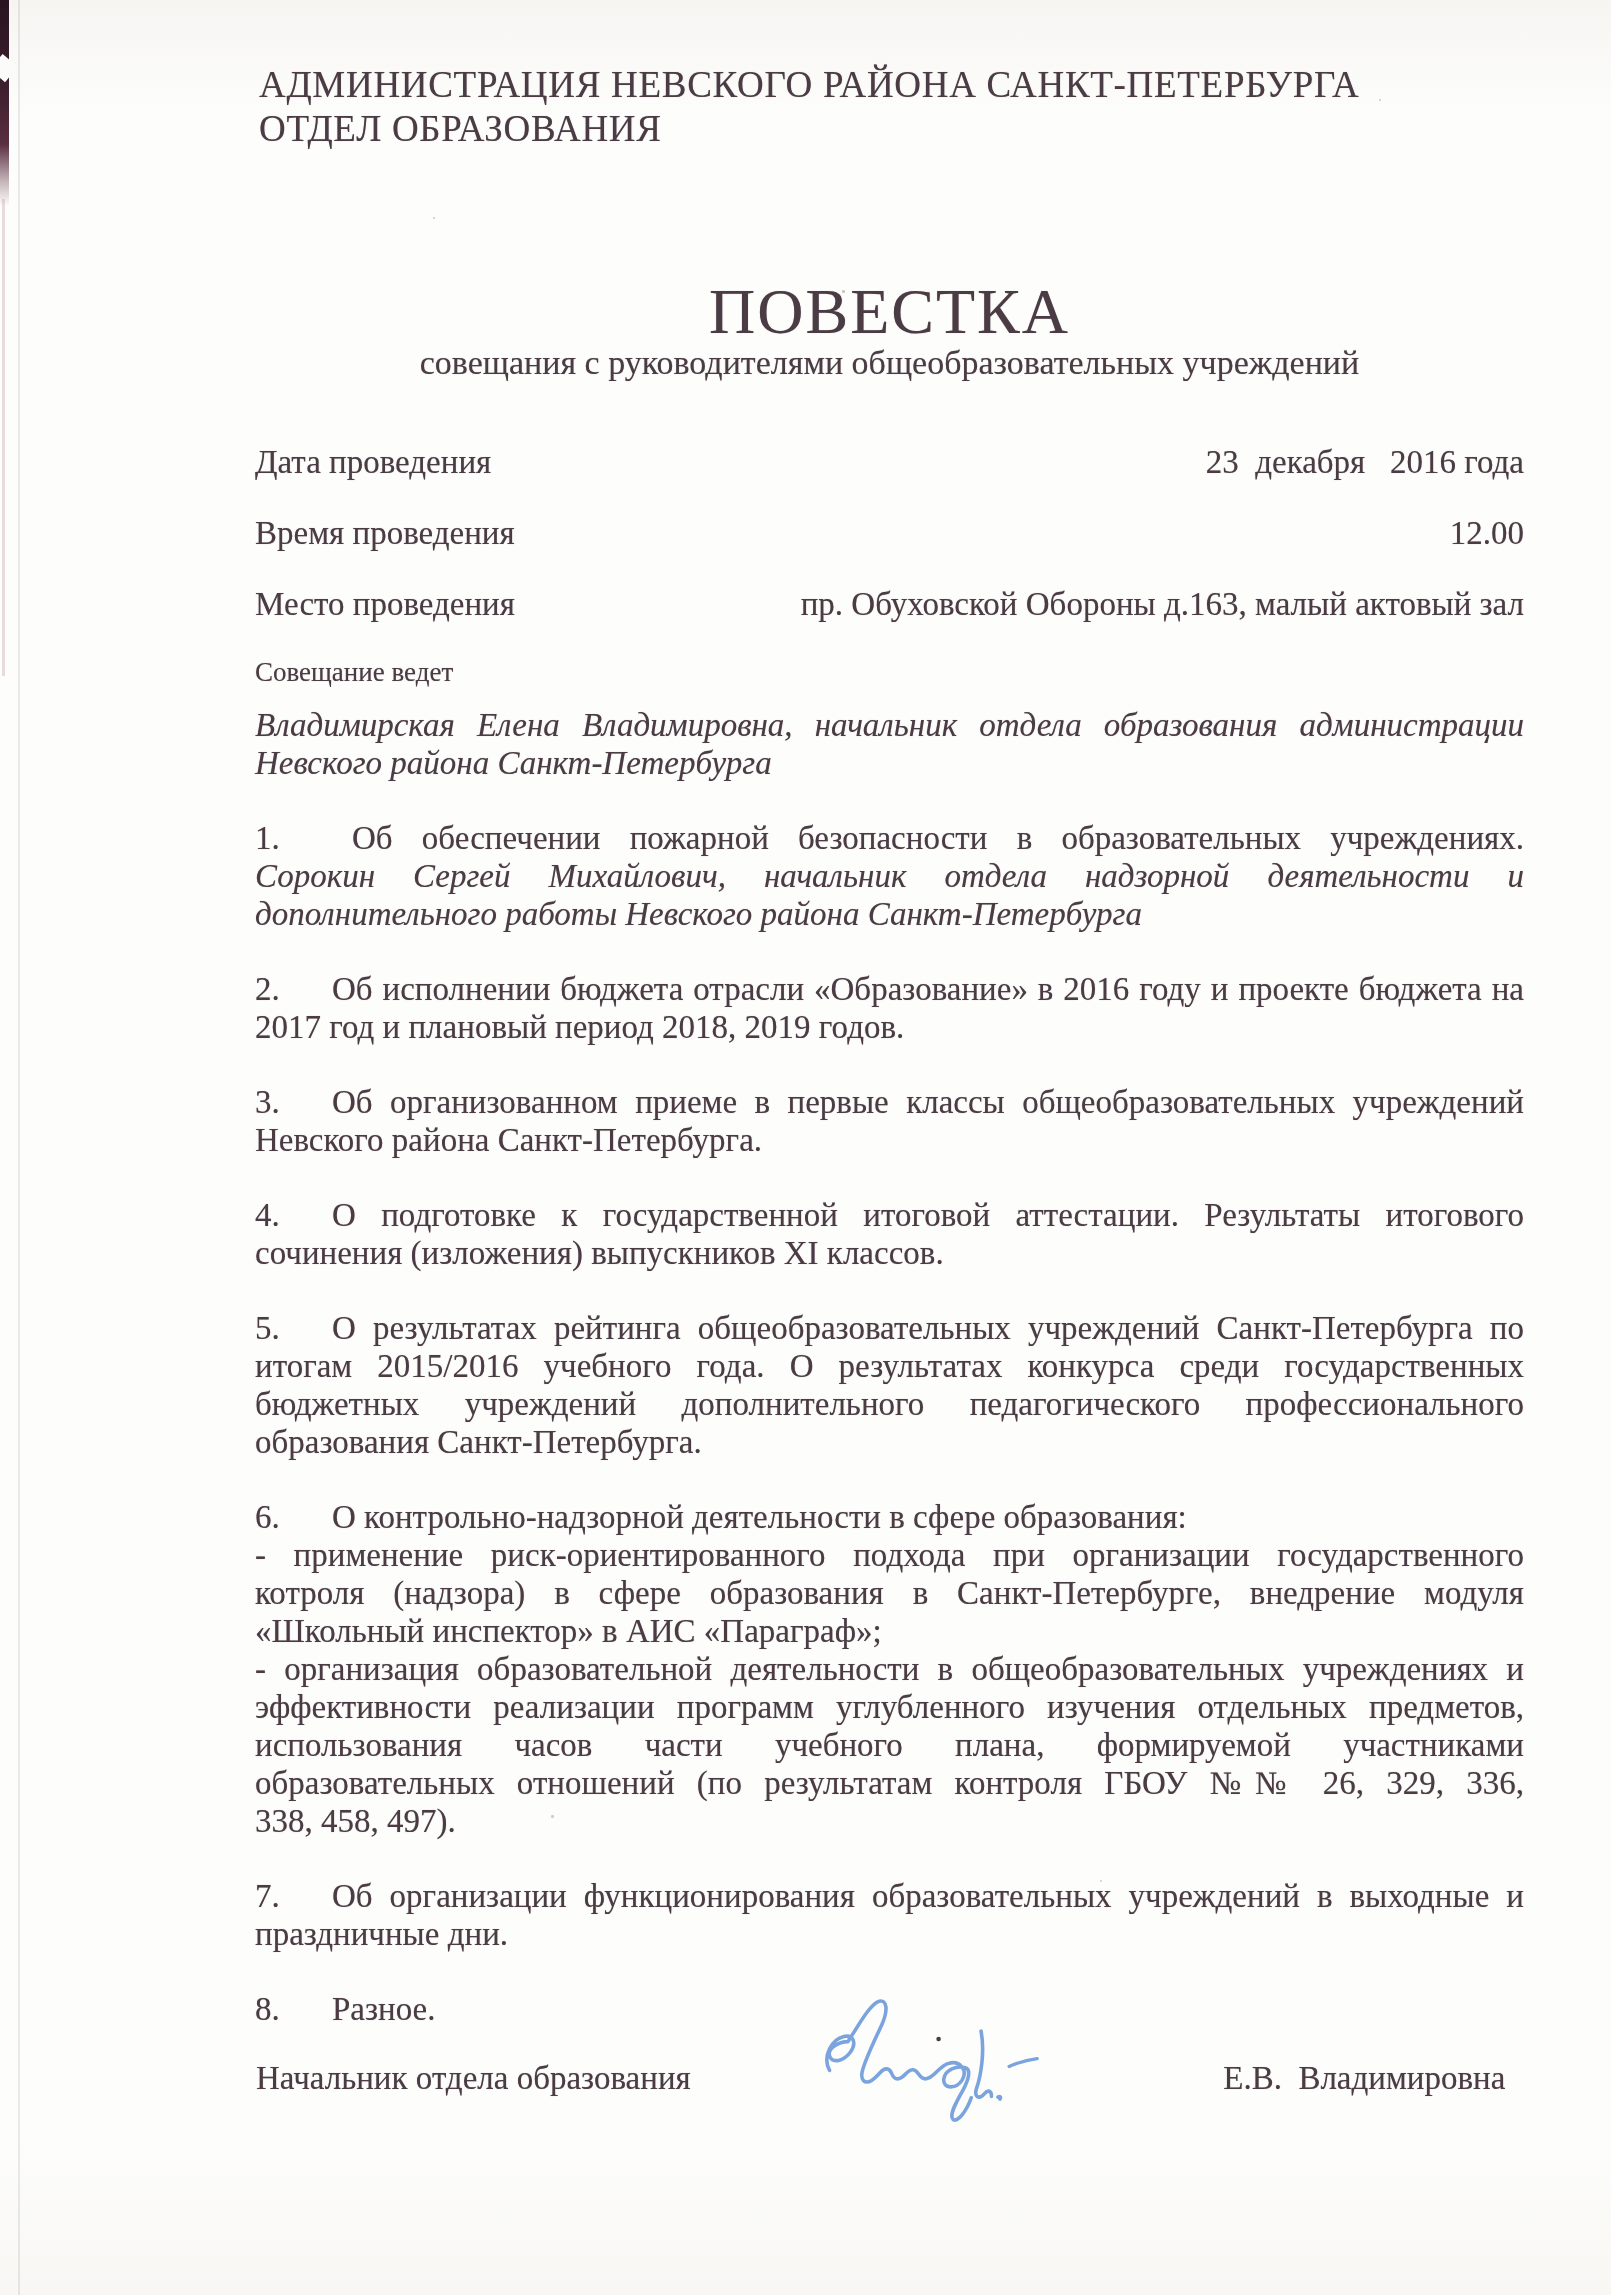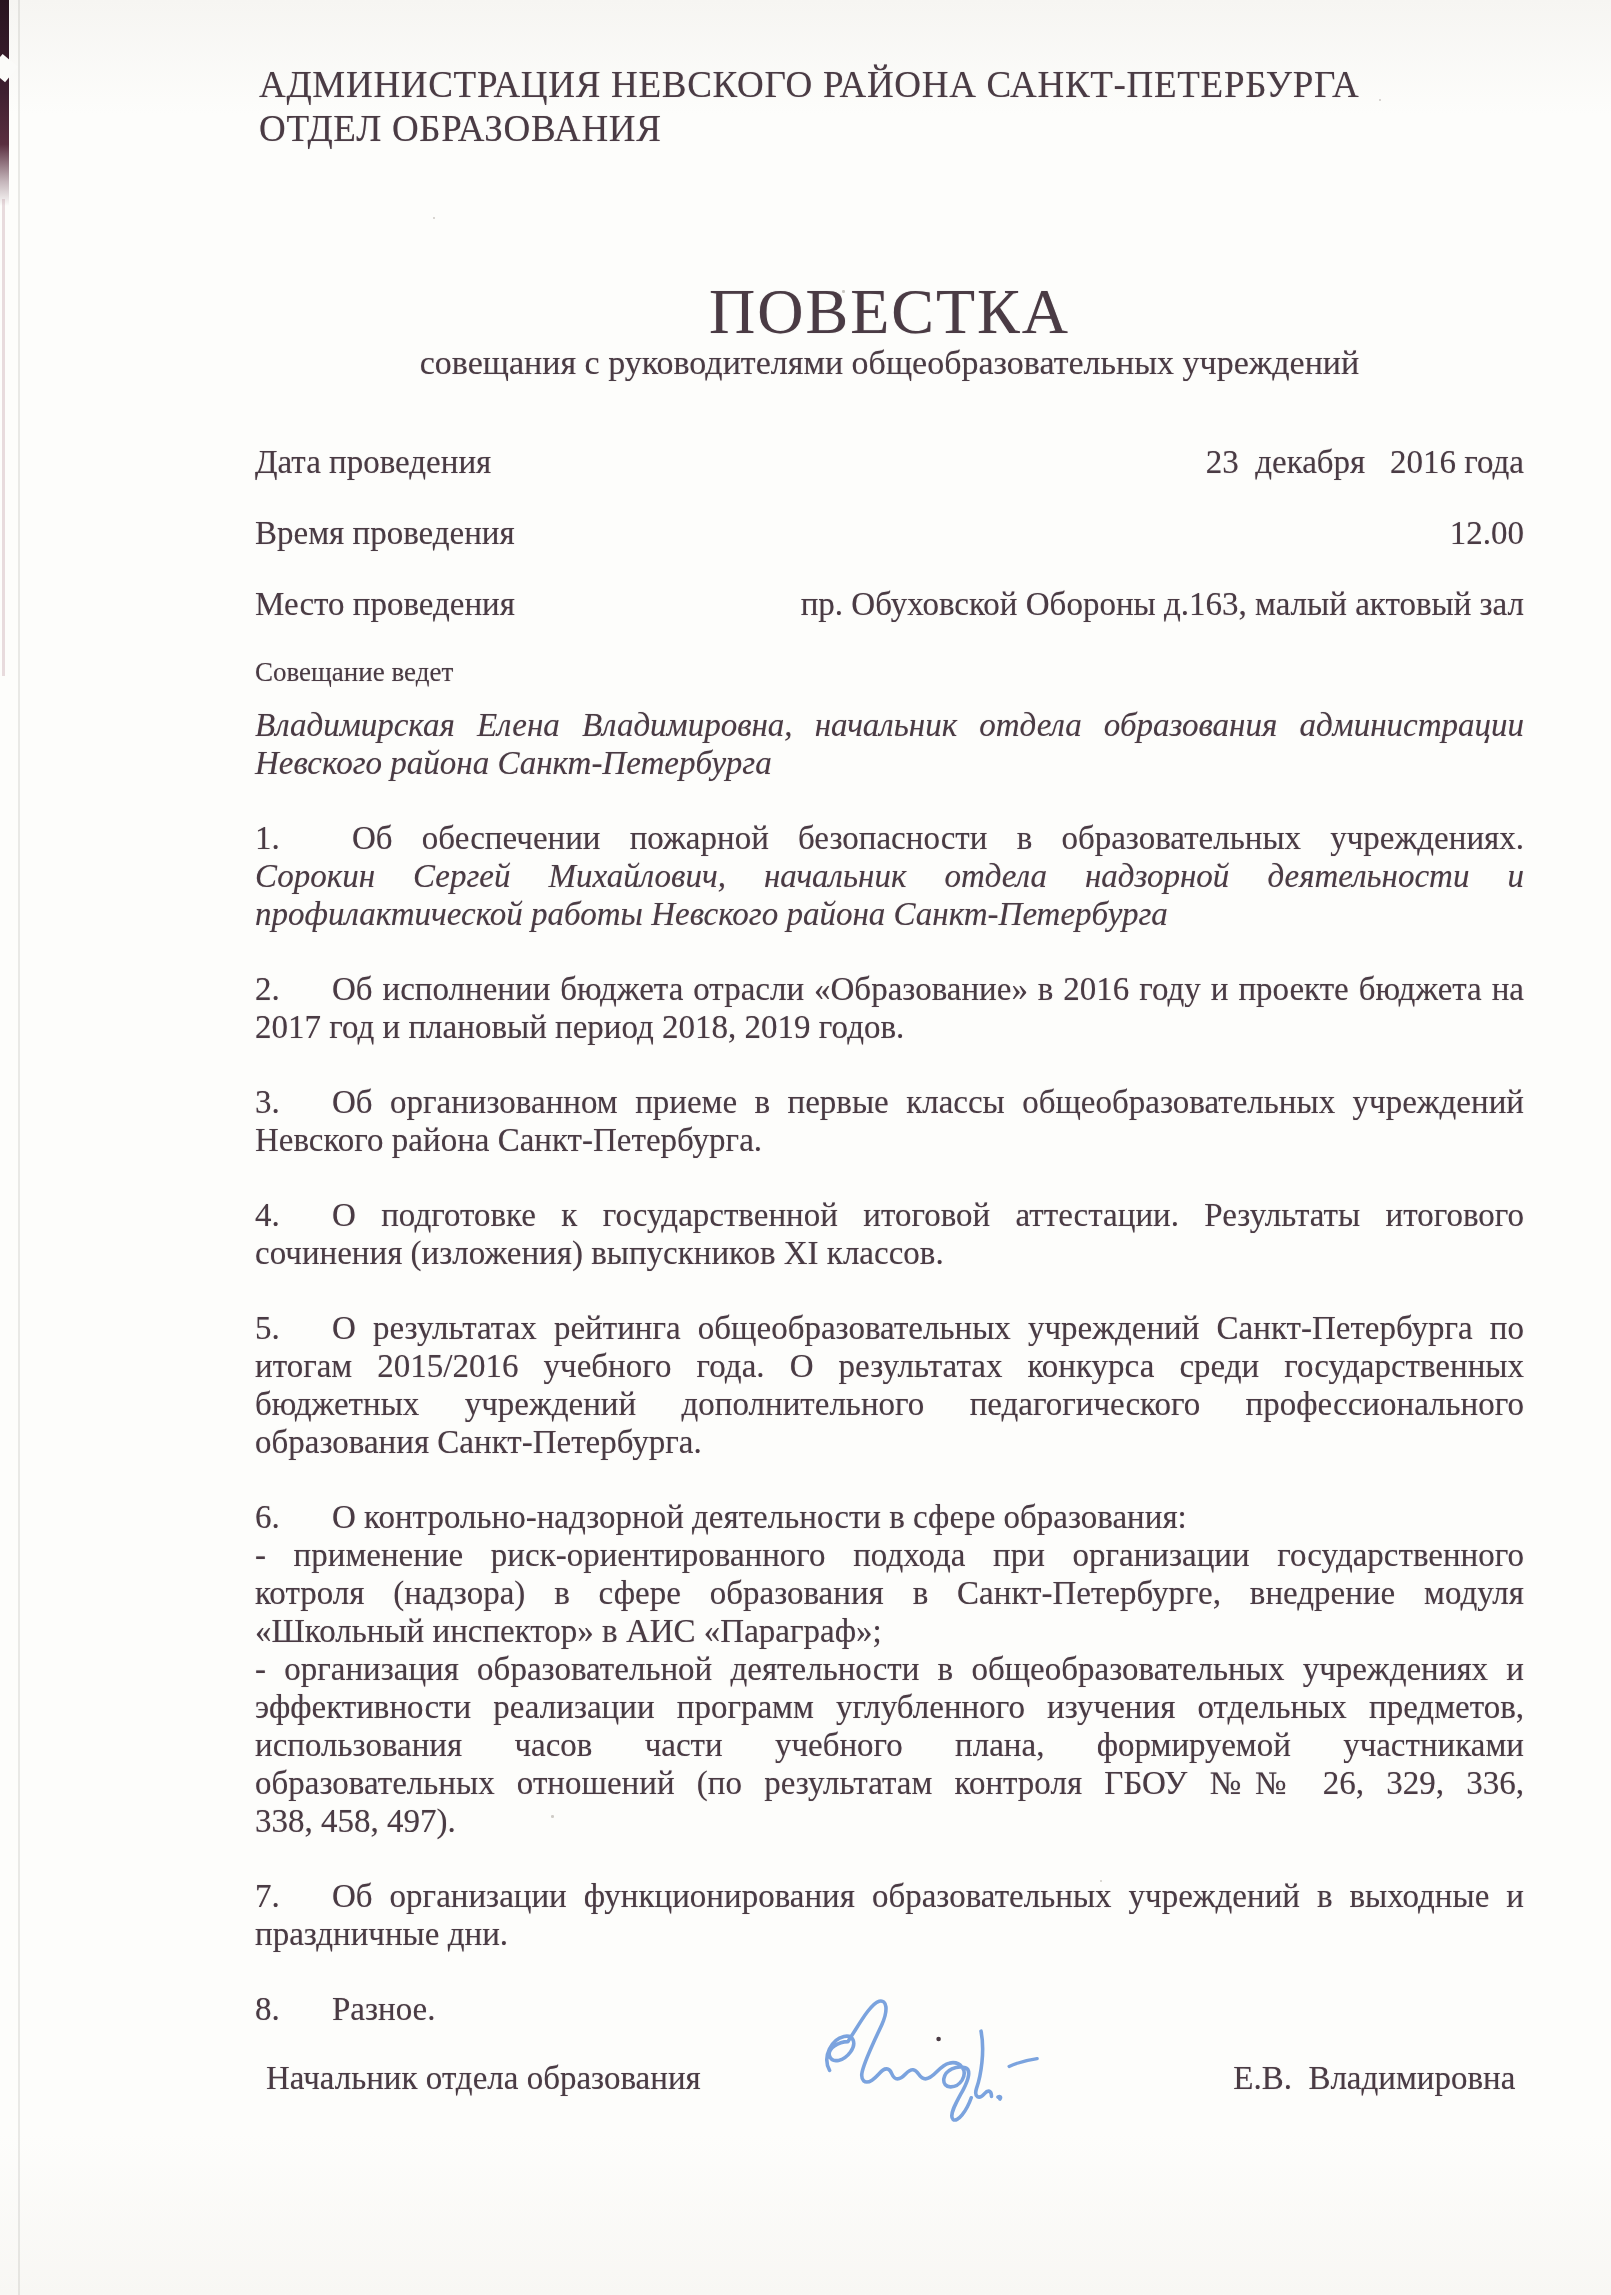--- a/index.html
+++ b/index.html
@@ -35,21 +35,21 @@
   .chair-label{position:absolute;top:653px;left:0;font-size:27px;line-height:38px;}
   .chair-name{position:absolute;top:706px;left:0;width:100%;
        font-size:33px;line-height:38px;font-style:italic;}
   .agenda{position:absolute;top:819px;left:0;width:100%;font-size:33px;line-height:38px;}
   .agenda p{margin:0 0 37px 0;}
   .line{display:block;}
   .just{text-align:justify;text-align-last:justify;}
   .num{display:inline-block;width:77px;}
   .num-wide .num{width:97px;}
   .speaker{font-style:italic;}
-  .sign-row{position:absolute;top:2059px;left:11px;width:100%;display:flex;
+  .sign-row{position:absolute;top:2059px;left:1px;width:100%;display:flex;
        justify-content:space-between;font-size:33px;line-height:38px;}
   .sign-name{white-space:pre-wrap;margin-right:19.6px;}
   .signature{position:absolute;left:810px;top:1993px;width:235px;height:141px;}
 </style>
 </head>
 <body>
 
 <div class="page">
 
   <div class="edge-strip"></div>
@@ -91,21 +91,21 @@
     <div class="chair-name">
       <span class="line just">Владимирская Елена Владимировна, начальник отдела образования администрации</span>
       <span class="line">Невского района Санкт-Петербурга</span>
     </div>
 
     <div class="agenda">
 
       <p class="num-wide">
         <span class="line just"><span class="num">1.</span><span>Об обеспечении пожарной безопасности в образовательных учреждениях.</span></span>
         <span class="line just indent speaker">Сорокин Сергей Михайлович, начальник отдела надзорной деятельности и</span>
-        <span class="line speaker">профилактической работы Невского района Санкт-Петербурга</span>
+        <span class="line speaker">дополнительного работы Невского района Санкт-Петербурга</span>
       </p>
 
       <p>
         <span class="line just"><span class="num">2.</span><span>Об исполнении бюджета отрасли «Образование» в 2016 году и проекте бюджета на</span></span>
         <span class="line">2017 год и плановый период 2018, 2019 годов.</span>
       </p>
 
       <p>
         <span class="line just"><span class="num">3.</span><span>Об организованном приеме в первые классы общеобразовательных учреждений</span></span>
         <span class="line">Невского района Санкт-Петербурга.</span>

